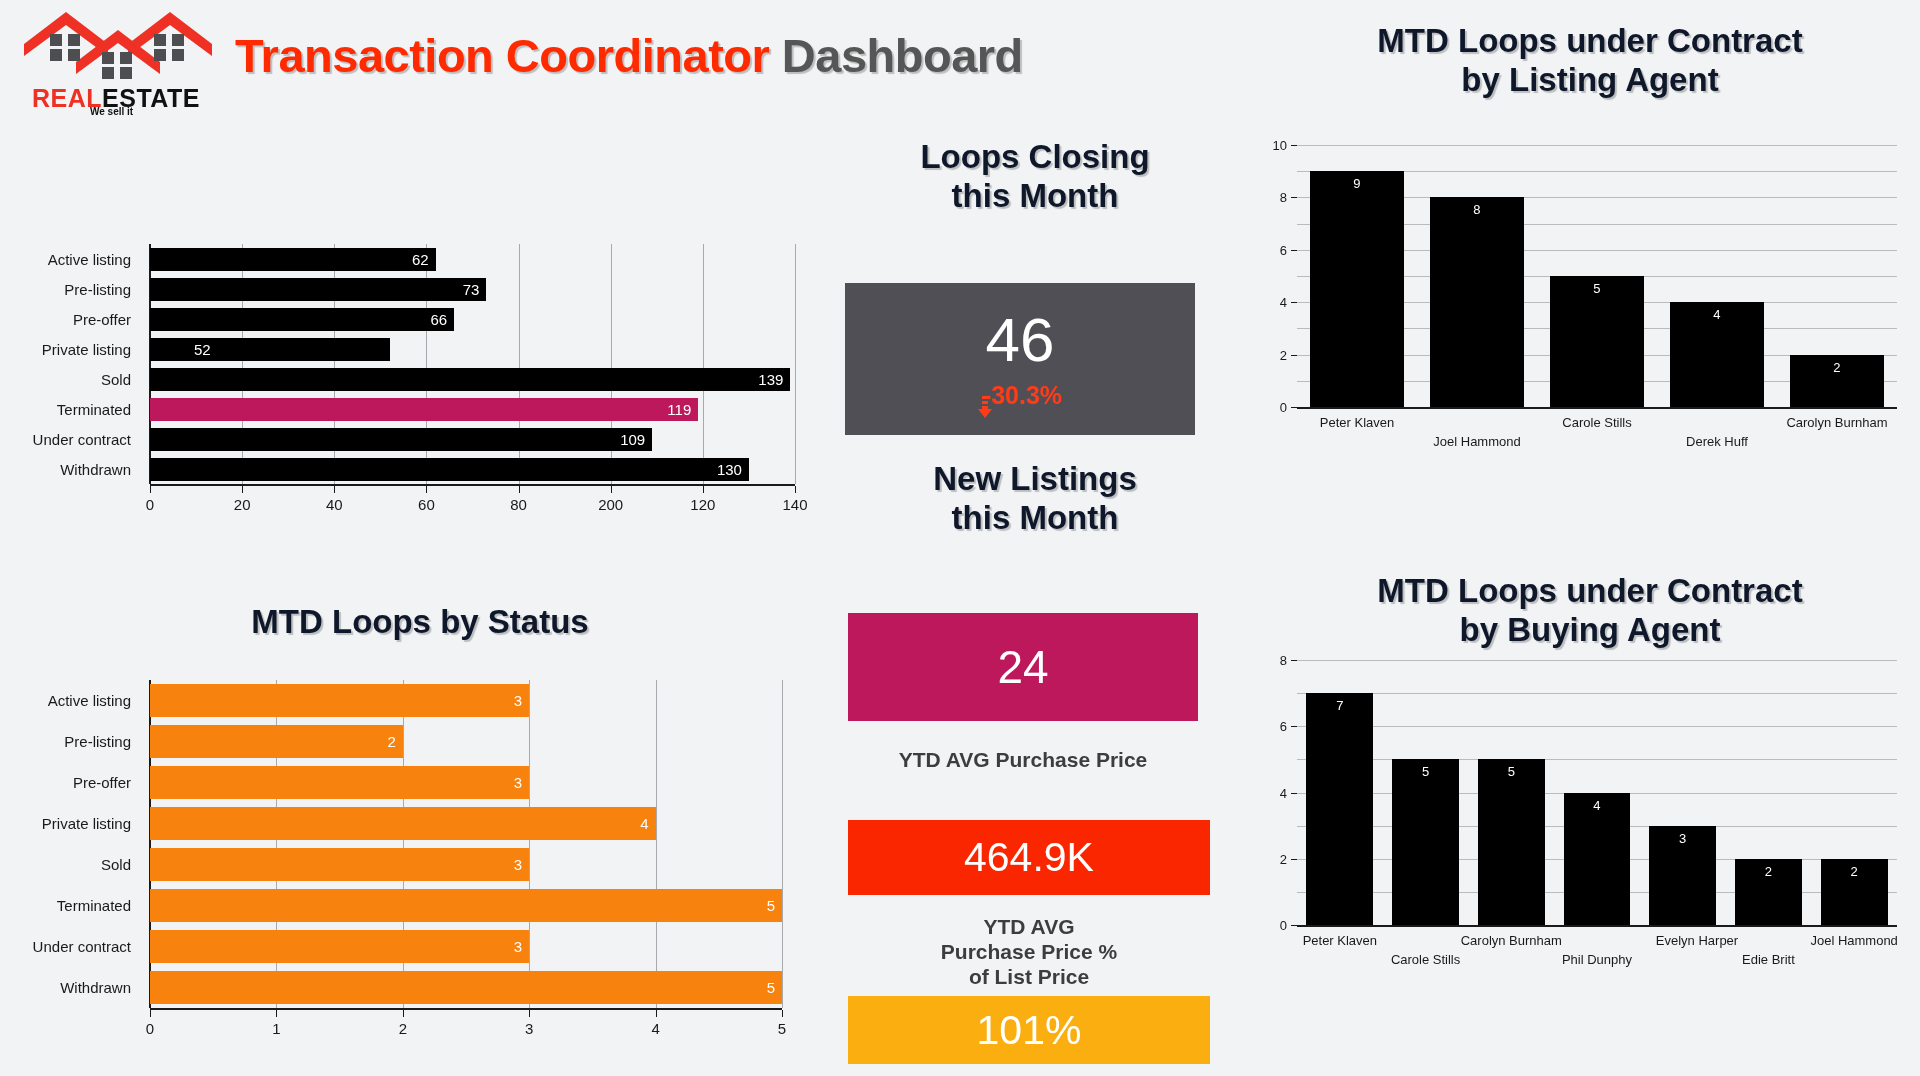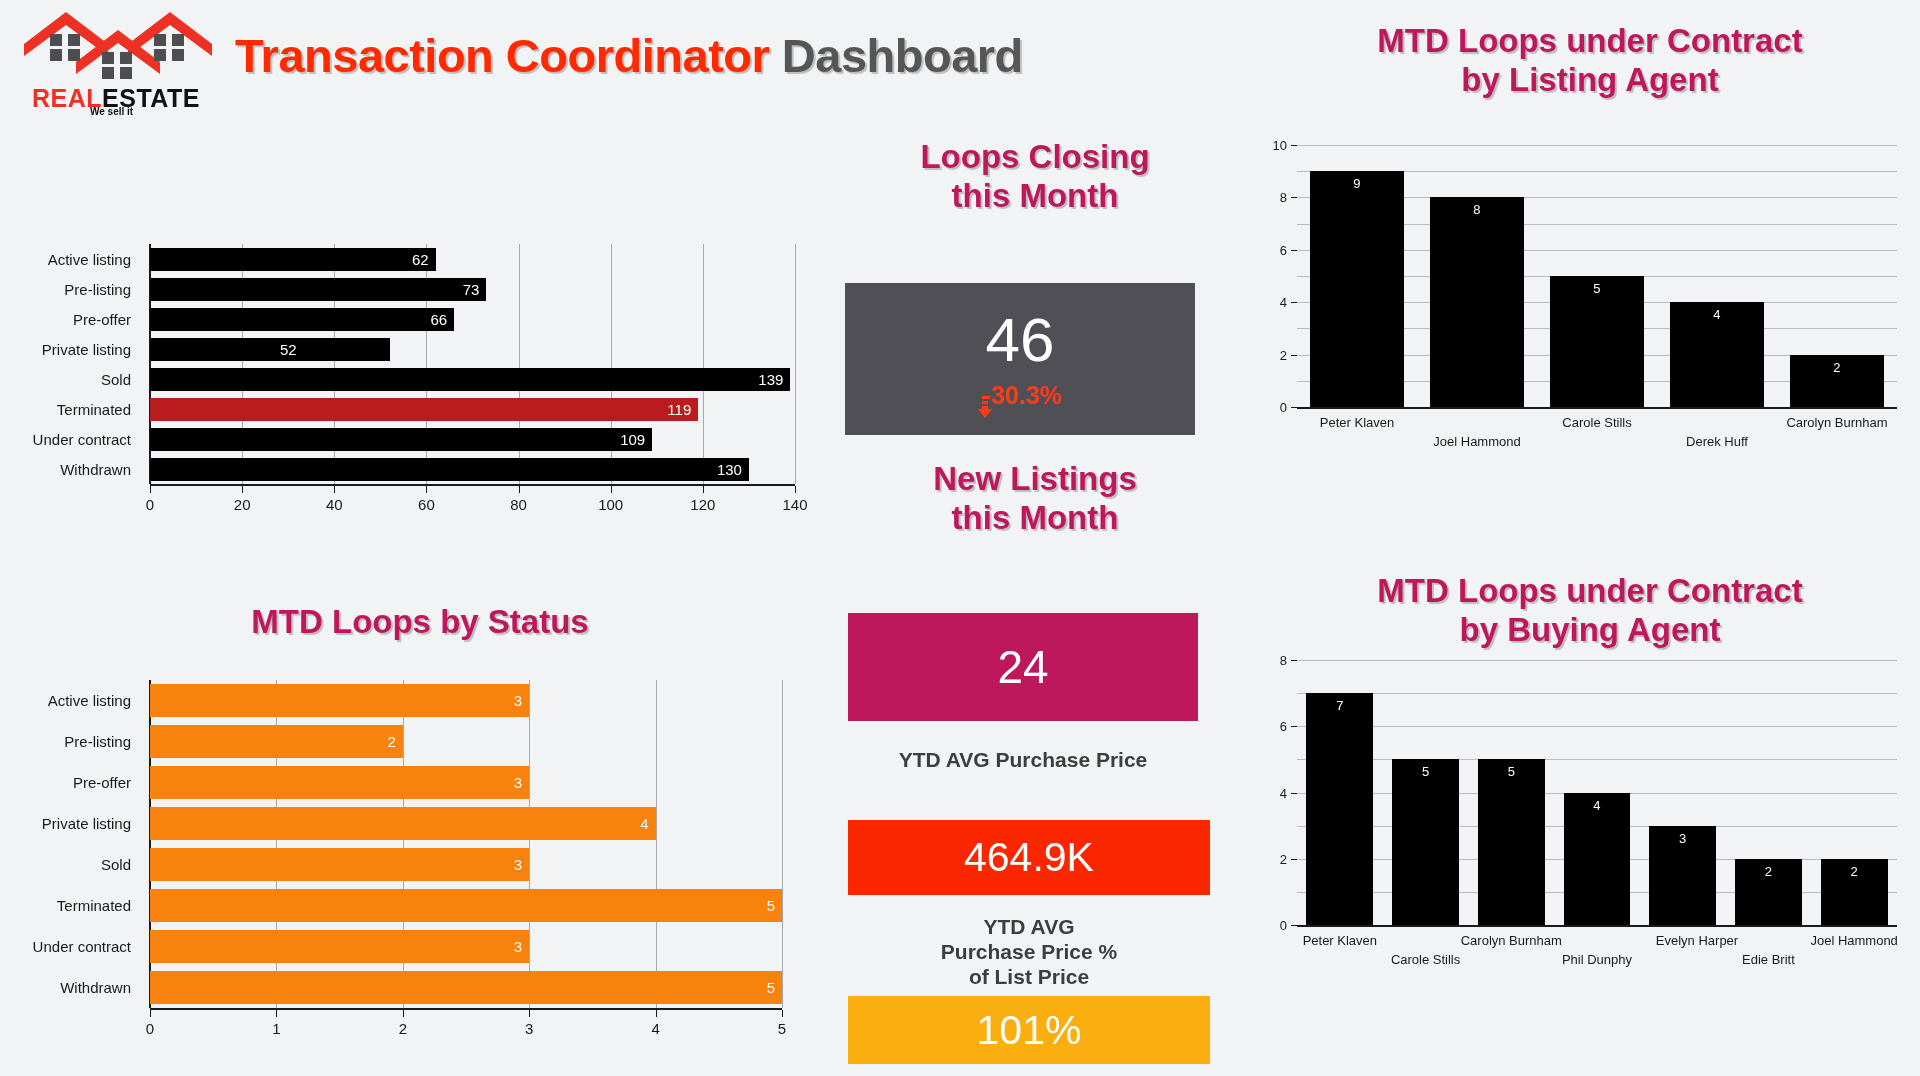--- a/index.html
+++ b/index.html
@@ -24,21 +24,21 @@
     font-size: 47px; font-weight: bold; letter-spacing: -0.5px;
     text-shadow: 2px 2px 1px rgba(0,0,0,0.22);
     white-space: nowrap;
   }
   .main-title .accent { color: #FF2A00; }
   .main-title .rest { color: #565656; }
 
   
   .sec-title {
     position: absolute; text-align: center;
-    font-size: 33px; font-weight: bold; color: #be185d;
+    font-size: 33px; font-weight: bold; color: #0f172a;
     text-shadow: 2px 2px 1px rgba(0,0,0,0.22);
     line-height: 1.18;
   }
 
   
   .hbar-chart { position: absolute; }
   .hbar-val { color: #fff; font-size: 15px; padding-right: 7px; }
   .gridline-v { position: absolute; top: 0; bottom: 0; width: 1px; background: #a7a9ac; }
   .xtick { position: absolute; font-size: 15px; color: #1a1a1a; transform: translateX(-50%); }
 
@@ -110,21 +110,21 @@
         <div class="xtick" style="left: 140px; top: 252px;">0</div>
         <div style="position: absolute; left: 232.143px; top: 242px; width: 1px; height: 7px; background: rgb(26, 26, 26);"></div>
         <div class="xtick" style="left: 232.143px; top: 252px;">20</div>
         <div style="position: absolute; left: 324.286px; top: 242px; width: 1px; height: 7px; background: rgb(26, 26, 26);"></div>
         <div class="xtick" style="left: 324.286px; top: 252px;">40</div>
         <div style="position: absolute; left: 416.429px; top: 242px; width: 1px; height: 7px; background: rgb(26, 26, 26);"></div>
         <div class="xtick" style="left: 416.429px; top: 252px;">60</div>
         <div style="position: absolute; left: 508.571px; top: 242px; width: 1px; height: 7px; background: rgb(26, 26, 26);"></div>
         <div class="xtick" style="left: 508.571px; top: 252px;">80</div>
         <div style="position: absolute; left: 600.714px; top: 242px; width: 1px; height: 7px; background: rgb(26, 26, 26);"></div>
-        <div class="xtick" style="left: 600.714px; top: 252px;">100</div>
+        <div class="xtick" style="left: 600.714px; top: 252px;">200</div>
         <div style="position: absolute; left: 692.857px; top: 242px; width: 1px; height: 7px; background: rgb(26, 26, 26);"></div>
         <div class="xtick" style="left: 692.857px; top: 252px;">120</div>
         <div style="position: absolute; left: 785px; top: 242px; width: 1px; height: 7px; background: rgb(26, 26, 26);"></div>
         <div class="xtick" style="left: 785px; top: 252px;">140</div>
         <div style="position: absolute; left: 140px; top: 0px; width: 645px; height: 240px;">
           <div class="gridline-v" style="left: 92.1429px;"></div>
           <div class="gridline-v" style="left: 184.286px;"></div>
           <div class="gridline-v" style="left: 276.429px;"></div>
           <div class="gridline-v" style="left: 368.571px;"></div>
           <div class="gridline-v" style="left: 460.714px;"></div>
@@ -132,27 +132,27 @@
           <div class="gridline-v" style="left: 645px;"></div>
           <div style="position: absolute; left: 0px; top: 3.5px; height: 23px; width: 285.643px; background: rgb(0, 0, 0); display: flex; align-items: center; justify-content: flex-end;">
             <span class="hbar-val">62</span>
           </div>
           <div style="position: absolute; left: 0px; top: 33.5px; height: 23px; width: 336.321px; background: rgb(0, 0, 0); display: flex; align-items: center; justify-content: flex-end;">
             <span class="hbar-val">73</span>
           </div>
           <div style="position: absolute; left: 0px; top: 63.5px; height: 23px; width: 304.071px; background: rgb(0, 0, 0); display: flex; align-items: center; justify-content: flex-end;">
             <span class="hbar-val">66</span>
           </div>
-          <div style="position: absolute; left: 0px; top: 93.5px; height: 23px; width: 239.571px; background: rgb(0, 0, 0); display: flex; align-items: center; justify-content: center; padding-left: 44px;">
+          <div style="position: absolute; left: 0px; top: 93.5px; height: 23px; width: 239.571px; background: rgb(0, 0, 0); display: flex; align-items: center; justify-content: flex-start; padding-left: 44px;">
             <span class="hbar-val">52</span>
           </div>
           <div style="position: absolute; left: 0px; top: 123.5px; height: 23px; width: 640.393px; background: rgb(0, 0, 0); display: flex; align-items: center; justify-content: flex-end;">
             <span class="hbar-val">139</span>
           </div>
-          <div style="position: absolute; left: 0px; top: 153.5px; height: 23px; width: 548.25px; background: #b91c1c; display: flex; align-items: center; justify-content: flex-end;">
+          <div style="position: absolute; left: 0px; top: 153.5px; height: 23px; width: 548.25px; background: #be185d; display: flex; align-items: center; justify-content: flex-end;">
             <span class="hbar-val">119</span>
           </div>
           <div style="position: absolute; left: 0px; top: 183.5px; height: 23px; width: 502.179px; background: rgb(0, 0, 0); display: flex; align-items: center; justify-content: flex-end;">
             <span class="hbar-val">109</span>
           </div>
           <div style="position: absolute; left: 0px; top: 213.5px; height: 23px; width: 598.929px; background: rgb(0, 0, 0); display: flex; align-items: center; justify-content: flex-end;">
             <span class="hbar-val">130</span>
           </div>
         </div>
       </div>

